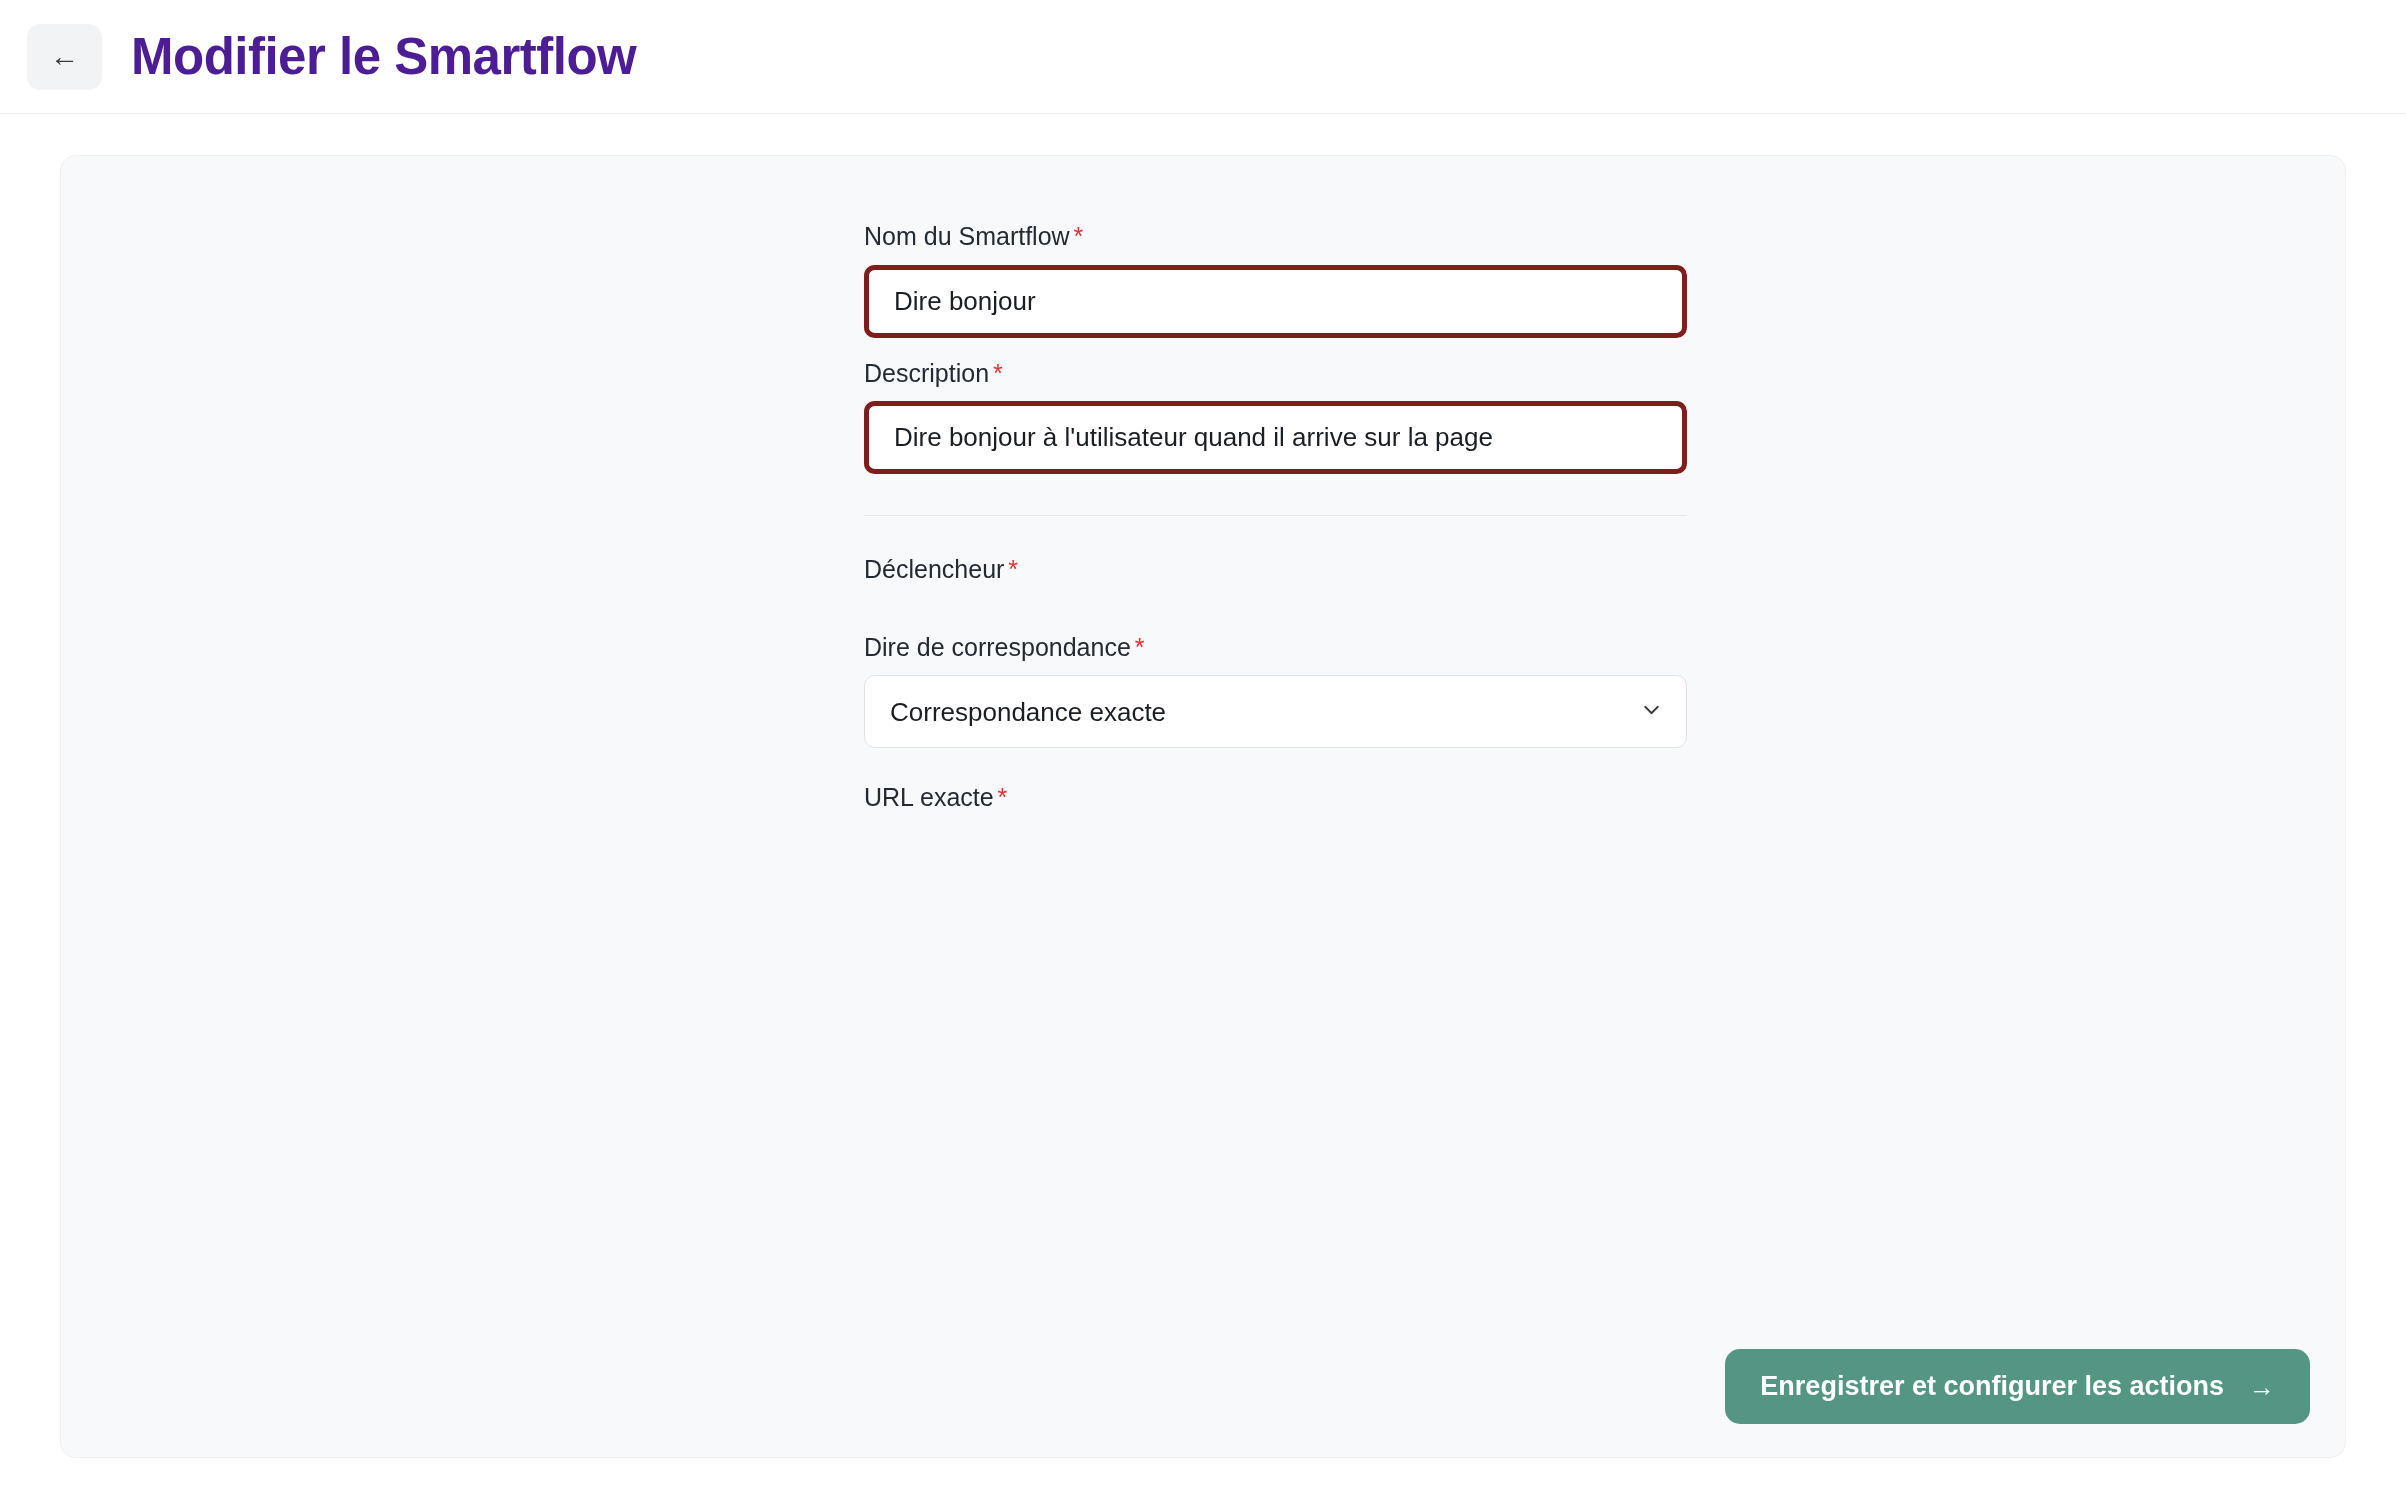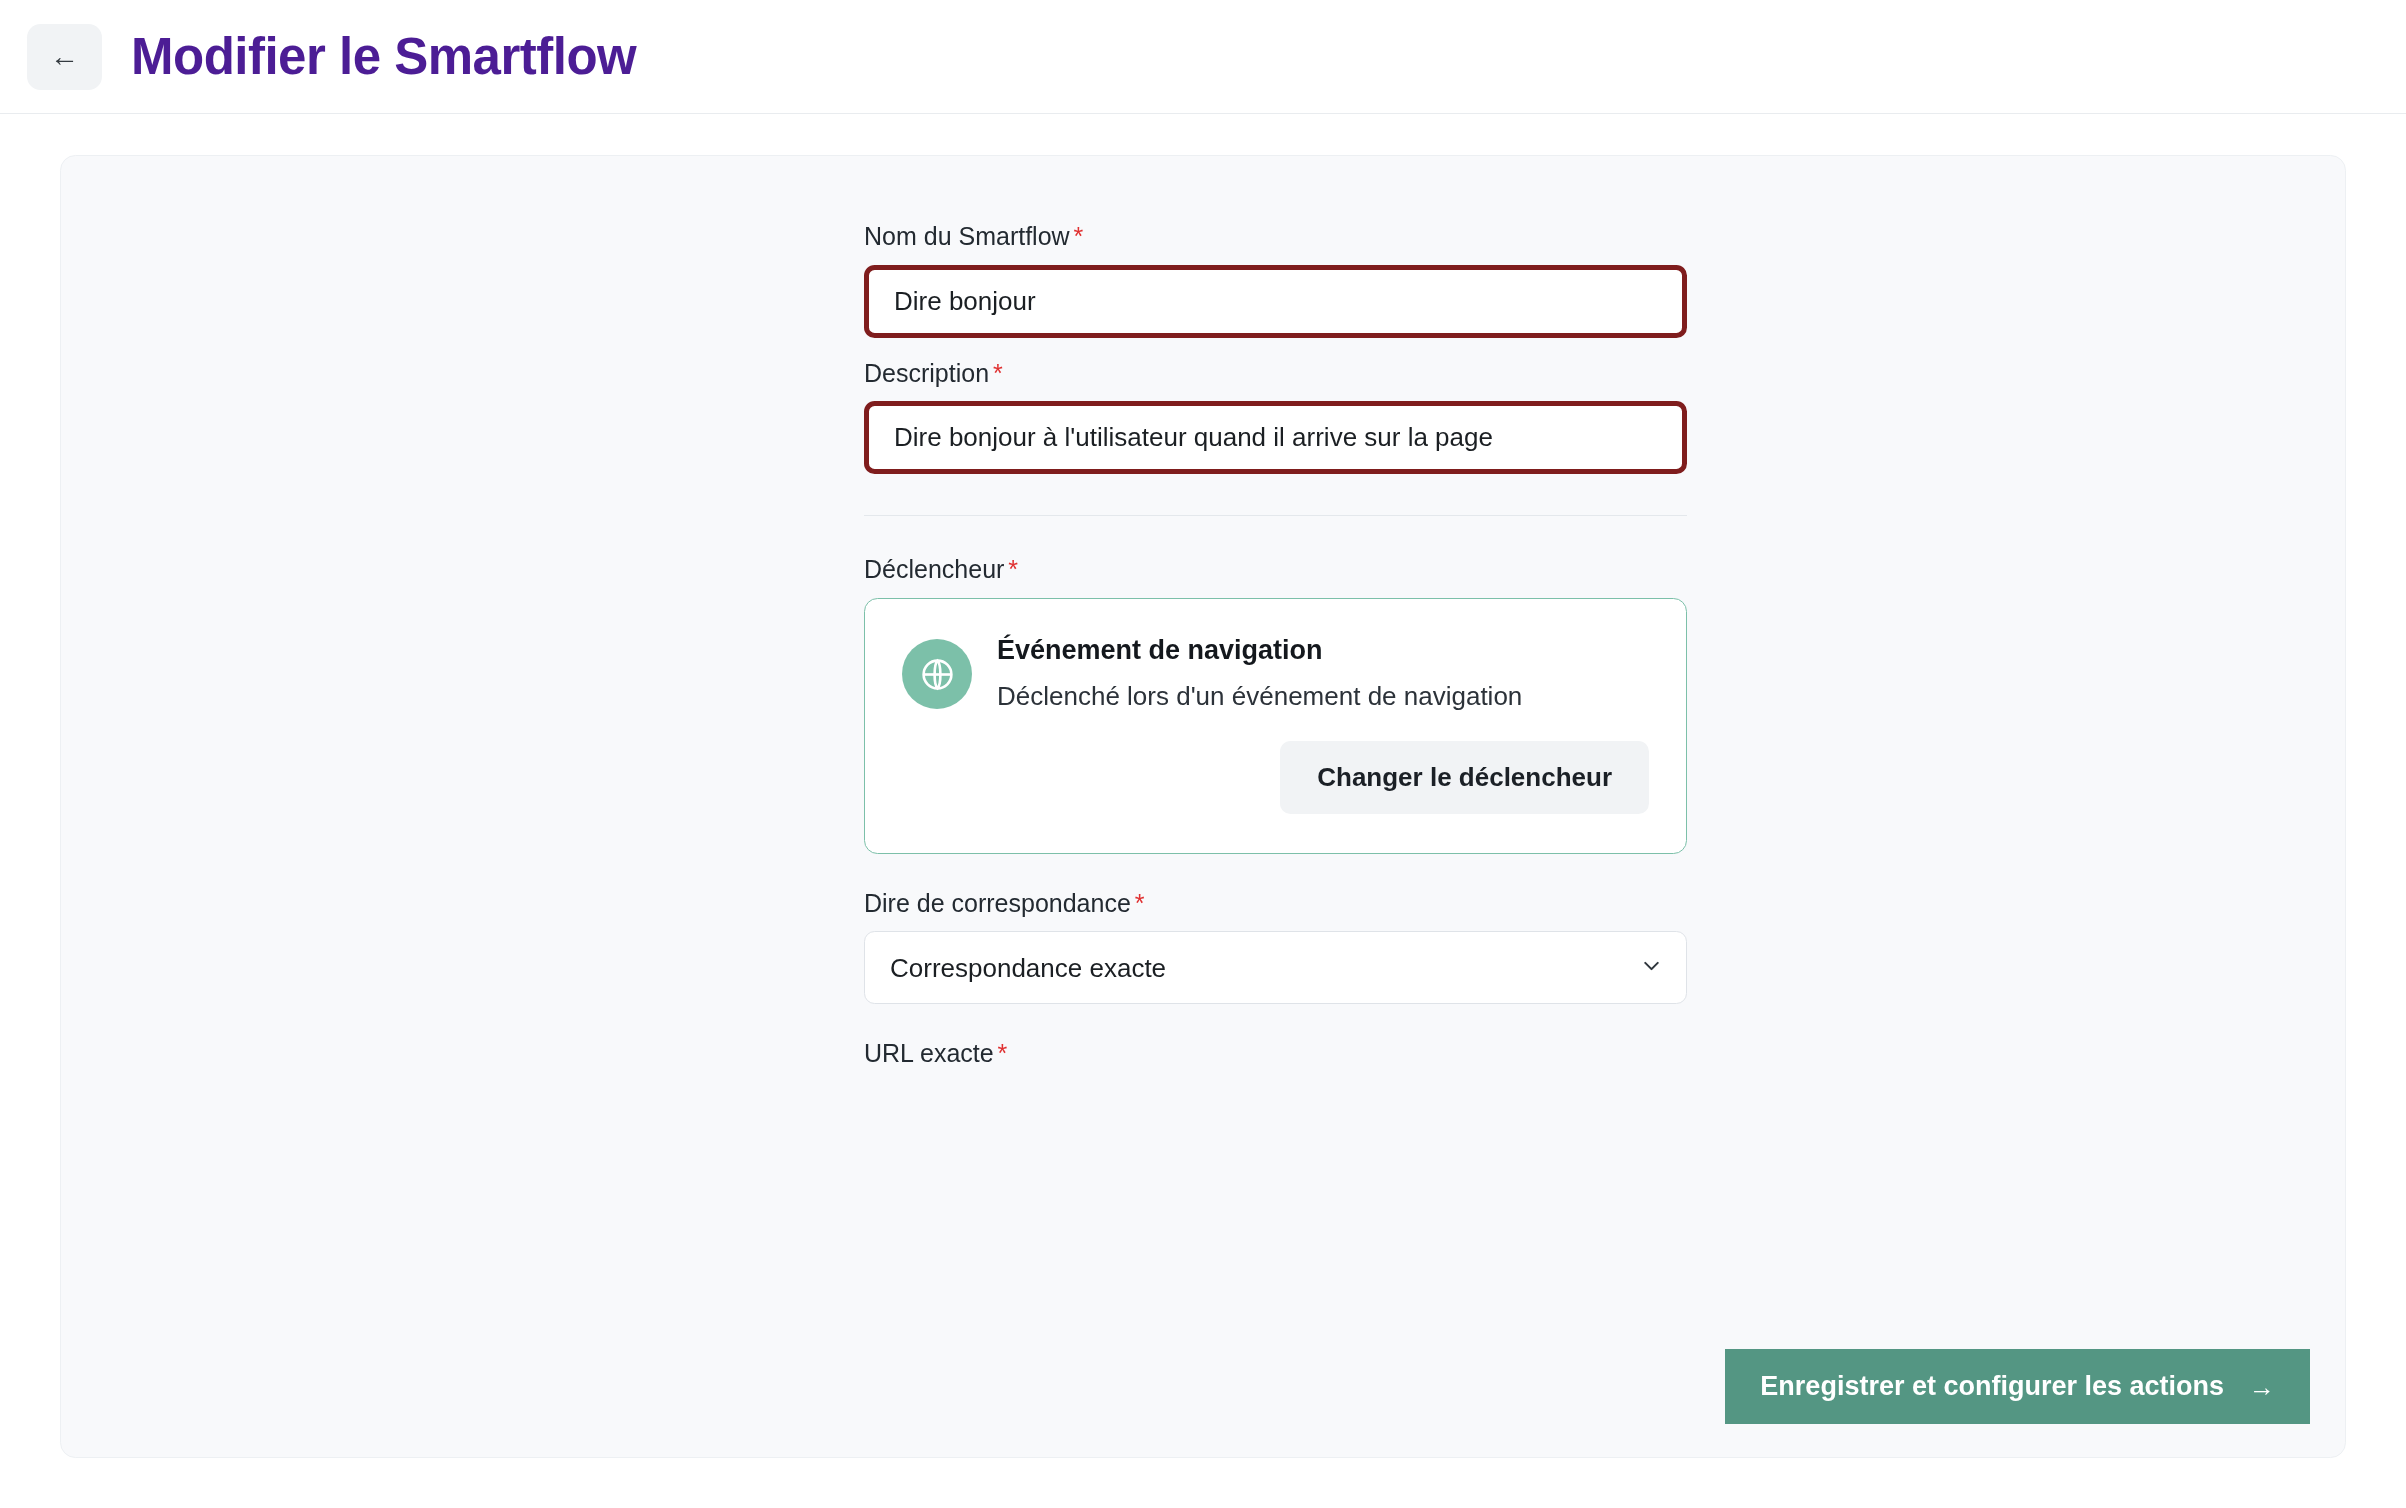--- a/index.html
+++ b/index.html
@@ -179,21 +179,21 @@
 
   
   .submit-row {
     position: absolute;
     right: 35px;
     bottom: 33px;
   }
   .submit-btn {
     background: #549683;
     border: none;
-    border-radius: 0;
+    border-radius: 15px;
     height: 75px;
     padding: 0 35px;
     display: flex;
     align-items: center;
     gap: 25px;
     cursor: pointer;
   }
   .submit-label {
     font-size: 27px;
     font-weight: 700;
@@ -234,38 +234,20 @@
     </label>
     <input class="text-input" type="text" value="Dire bonjour à l'utilisateur quand il arrive sur la page" style="">
 
     <div class="divider"></div>
 
     
     <label class="field-label">
       <span>Déclencheur</span><span class="req">*</span>
     </label>
 
-    <div class="trigger-card">
-      <div class="trigger-row">
-        <span class="trigger-icon">
-          <svg width="37" height="37" viewBox="0 0 24 24" fill="none" stroke="#ffffff" stroke-width="1.7">
-            <circle cx="12" cy="12" r="9"></circle>
-            <path d="M3 12h18"></path>
-            <path d="M12 3c2.5 2.7 2.5 15.3 0 18c-2.5-2.7-2.5-15.3 0-18z"></path>
-          </svg>
-        </span>
-        <div class="trigger-text">
-          <div class="trigger-title">Événement de navigation</div>
-          <div class="trigger-desc">Déclenché lors d'un événement de navigation</div>
-        </div>
-      </div>
-      <div class="trigger-action">
-        <button class="change-trigger-btn">Changer le déclencheur</button>
-      </div>
-    </div>
 
     <div class="spacer-36"></div>
 
     
     <label class="field-label">
       <span>Dire de correspondance</span><span class="req">*</span>
     </label>
     <div class="select-wrap">
       <select class="select-input">
         <option>Correspondance exacte</option>

